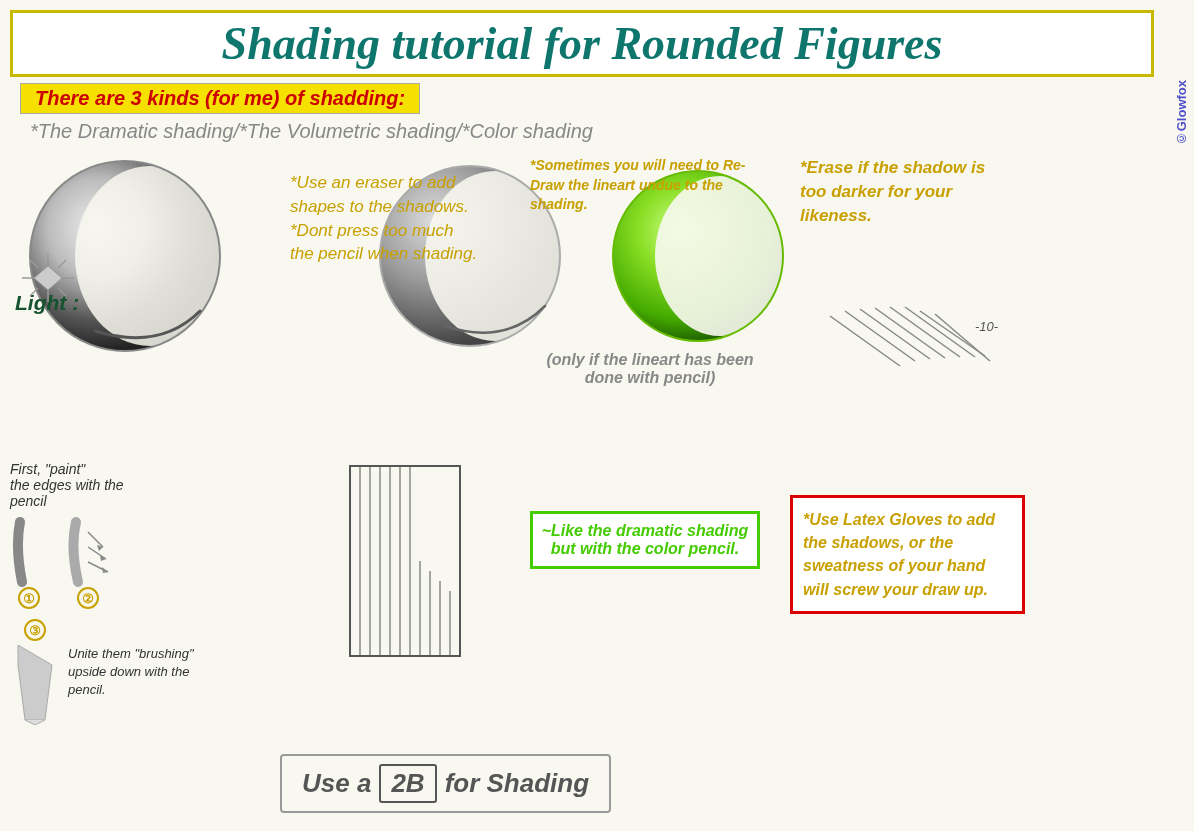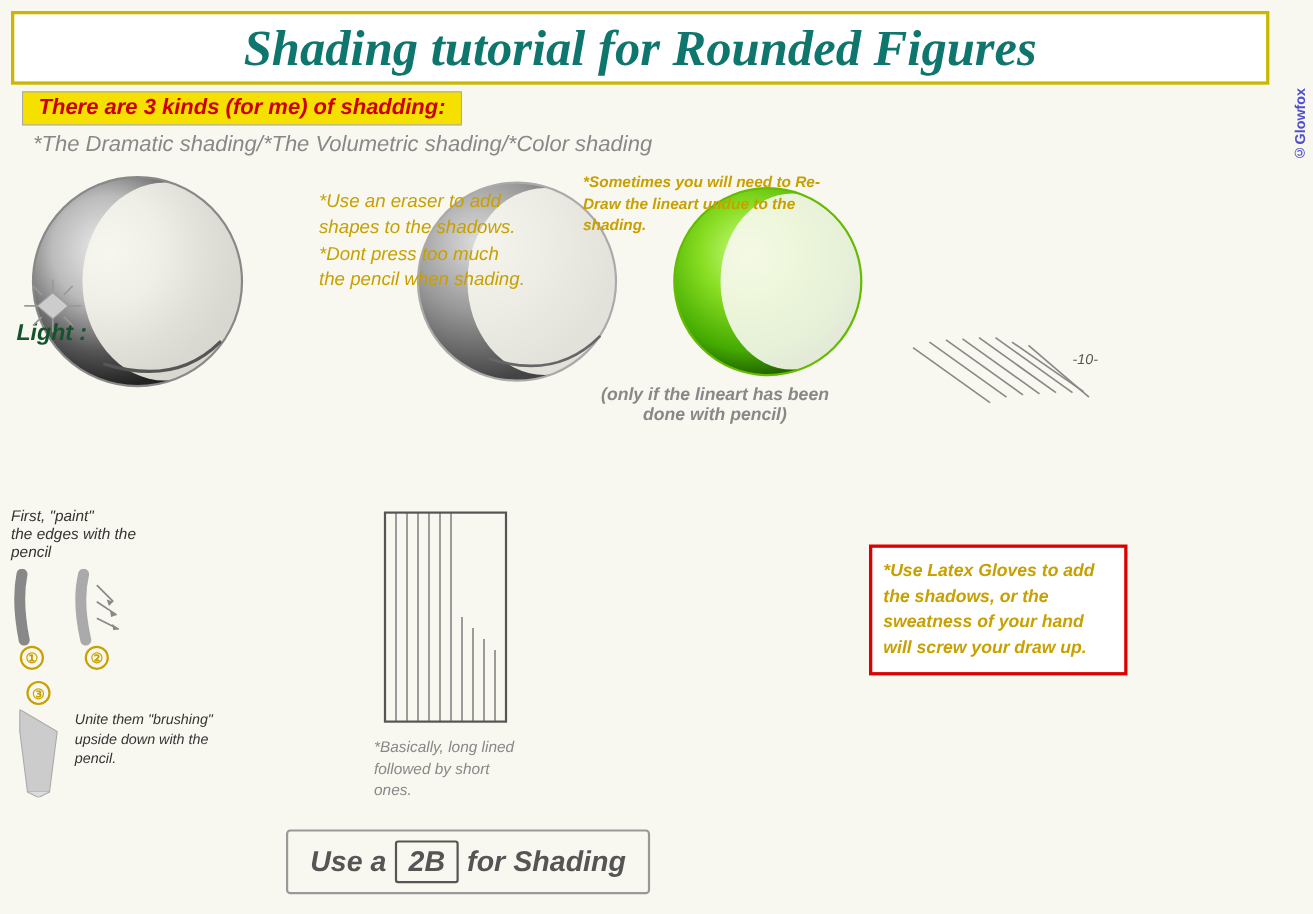--- a/index.html
+++ b/index.html
@@ -386,21 +386,20 @@
         <line x1="60" y1="5" x2="60" y2="195" stroke="#888" stroke-width="1.5"></line>
         <line x1="70" y1="5" x2="70" y2="195" stroke="#888" stroke-width="1.5"></line>
 
         <line x1="80" y1="100" x2="80" y2="195" stroke="#888" stroke-width="1.5"></line>
         <line x1="90" y1="110" x2="90" y2="195" stroke="#888" stroke-width="1.5"></line>
         <line x1="100" y1="120" x2="100" y2="195" stroke="#888" stroke-width="1.5"></line>
         <line x1="110" y1="130" x2="110" y2="195" stroke="#888" stroke-width="1.5"></line>
 
         <rect x="10" y="5" width="110" height="190" fill="none" stroke="#555" stroke-width="2"></rect>
       </svg>
-      <div style="font-size:14px; font-style:italic; color:#888; margin-top:4px; max-width:140px; line-height:1.4;">*Basically, long lined followed by short ones.</div>
     </div>
   </div>
 
   <div class="col3">
 
     <div class="sphere3-wrap">
       <svg class="sphere" width="175" height="210" viewBox="0 0 175 210">
         <defs>
           <radialGradient id="g3" cx="40%" cy="35%" r="65%">
             <stop offset="0%" stop-color="#ccff88"></stop>
@@ -417,24 +416,26 @@
         <circle cx="88" cy="105" r="85" fill="none" stroke="#66bb00" stroke-width="2"></circle>
       </svg>
     </div>
 
     <div class="col3-tip">
       <span>*Sometimes you will need to Re-Draw the lineart undue to the shading.</span>
     </div>
 
     <div class="col3-sub">(only if the lineart has been done with pencil)</div>
 
+    <div class="col3-green-box">~Like the dramatic shading but with the color pencil.</div>
   </div>
 
   <div class="col4">
 
+    <div class="col4-tip">*Erase if the shadow is too darker for your likeness.</div>
 
     <div style="position:absolute; top:155px; left:30px;">
       <svg width="180" height="130" viewBox="0 0 180 130">
 
         <line x1="10" y1="10" x2="80" y2="60" stroke="#888" stroke-width="1.5"></line>
         <line x1="25" y1="5" x2="95" y2="55" stroke="#888" stroke-width="1.5"></line>
         <line x1="40" y1="3" x2="110" y2="53" stroke="#888" stroke-width="1.5"></line>
         <line x1="55" y1="2" x2="125" y2="52" stroke="#888" stroke-width="1.5"></line>
         <line x1="70" y1="1" x2="140" y2="51" stroke="#888" stroke-width="1.5"></line>
         <line x1="85" y1="1" x2="155" y2="51" stroke="#888" stroke-width="1.5"></line>
@@ -444,19 +445,19 @@
 
         <text x="155" y="25" font-size="13" fill="#555" font-style="italic">-10-</text>
       </svg>
     </div>
 
     <div class="col4-red-box">*Use Latex Gloves to add the shadows, or the sweatness of your hand will screw your draw up.</div>
   </div>
 
 </div>
 
-<div style="position:absolute; bottom:18px; left:260px; display:flex; align-items:center;">
+<div style="position:absolute; bottom:18px; left:280px; display:flex; align-items:center;">
   <div style="font-size:26px; font-style:italic; font-weight:bold; color:#555; background:#f8f8f0; border:2px solid #999; border-radius:4px; padding:8px 20px; display:flex; align-items:center; gap:8px;">
     <span>Use a</span>
     <span style="border:2.5px solid #555; border-radius:3px; padding:2px 10px; font-size:26px; font-weight:bold;">2B</span>
     <span>for Shading</span>
   </div>
 </div>
 
 </body></html>

